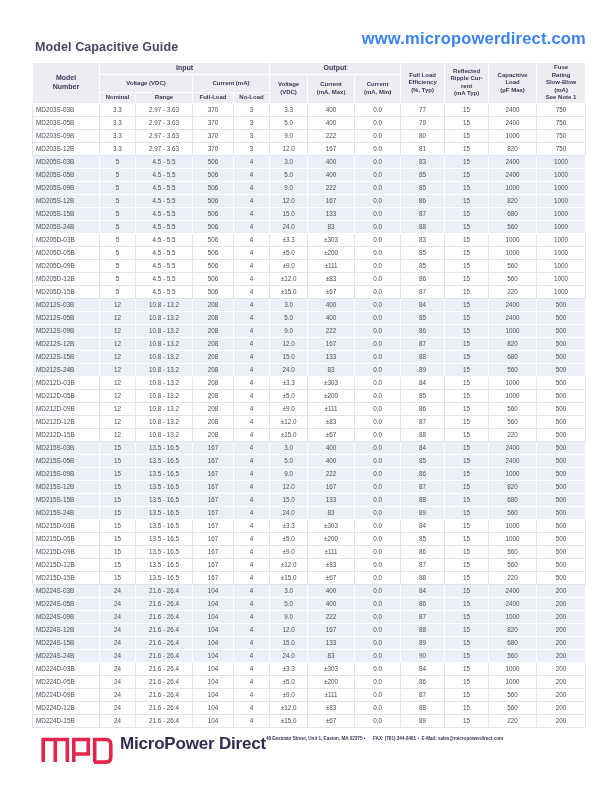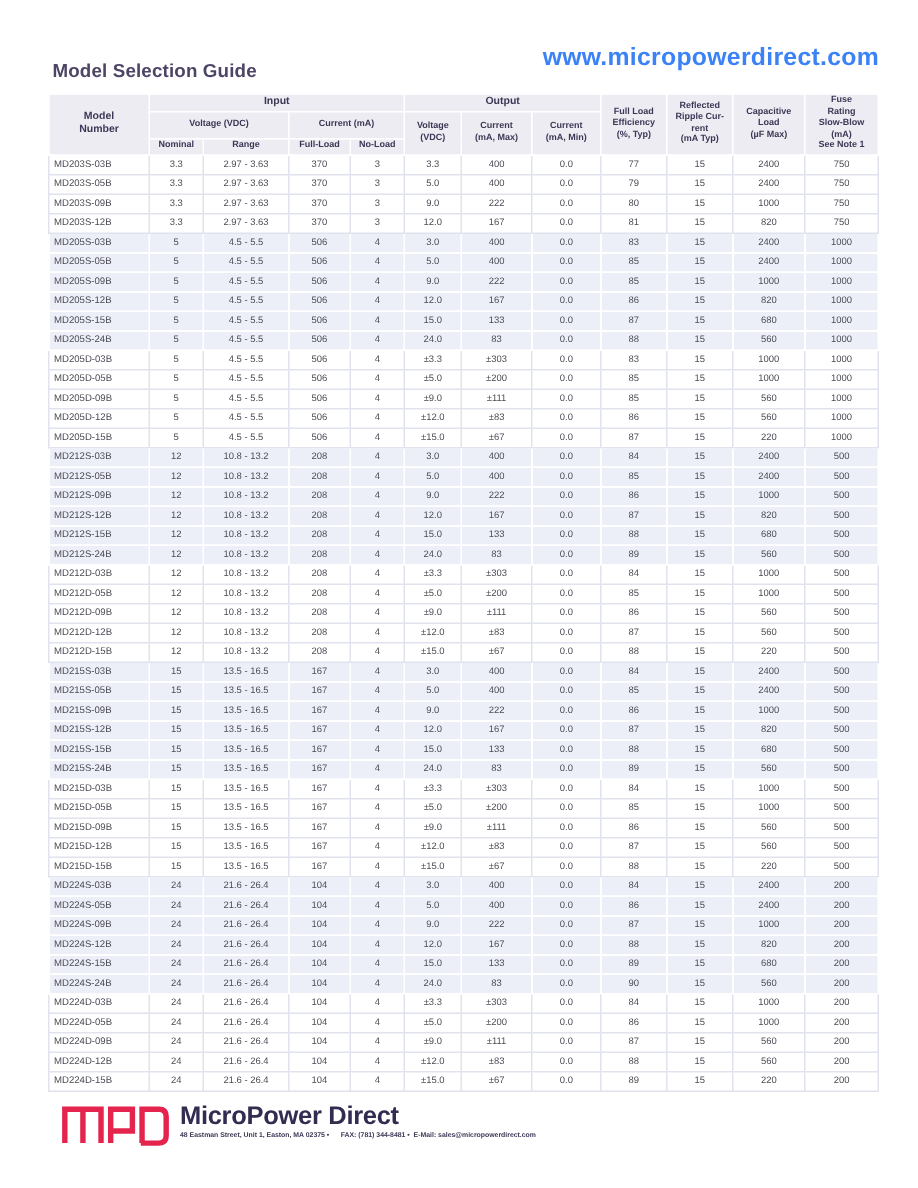--- a/index.html
+++ b/index.html
@@ -30,32 +30,32 @@
     height:12px; padding:0 1px; border:1px solid #e0e3ee; background:#ffffff;
     overflow:hidden; white-space:nowrap;
   }
   table.model-table tr.band td { background:#edeff8; border-color:#ffffff; }
   table.model-table td.model { text-align:left; padding-left:3px; font-size:6.4px; }
   .footer {
     position:absolute; left:40px; top:735px;
     display:flex; flex-direction:row; align-items:flex-start;
   }
   .logo-svg { display:block; margin-right:6px; }
-  .brand-col { display:flex; flex-direction:column; }
+  .brand-col { display:flex; flex-direction:row; }
   .brand-name {
     font-size:17px; font-weight:bold; color:#322c50; line-height:1.05; letter-spacing:-0.2px;
   }
   .address-line {
     font-size:4.6px; font-weight:bold; color:#3d3756; white-space:pre; margin-top:1px;
   }
 </style>
 </head>
 <body>
 
-<div class="page-title">Model Selection Guide</div>
+<div class="page-title">Model Capacitive Guide</div>
 <div class="site-url">www.micropowerdirect.com</div>
 
 <table class="model-table">
   <colgroup>
     <col style="width:67px">
       <col style="width:36px">
       <col style="width:57px">
     <col style="width:41px">
       <col style="width:36px">
       <col style="width:38px">

